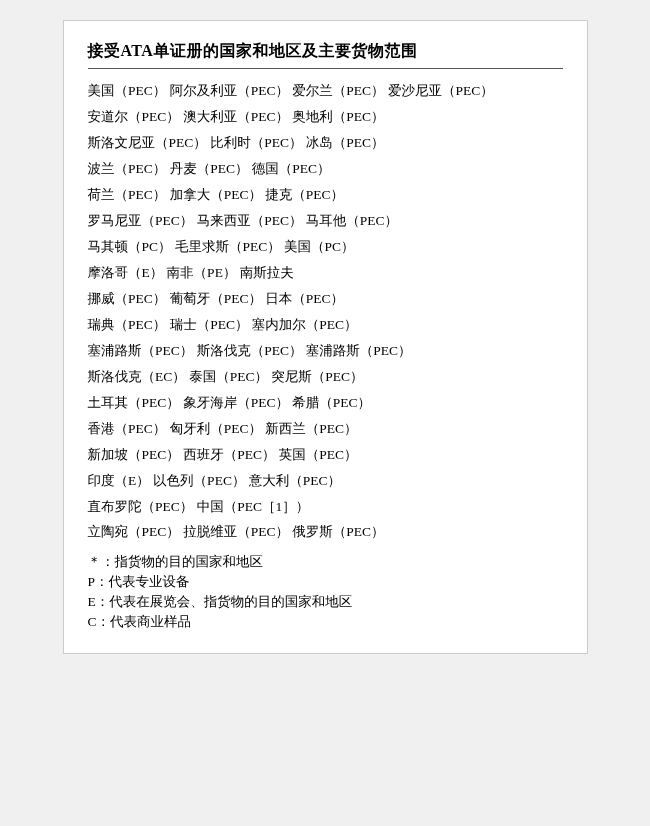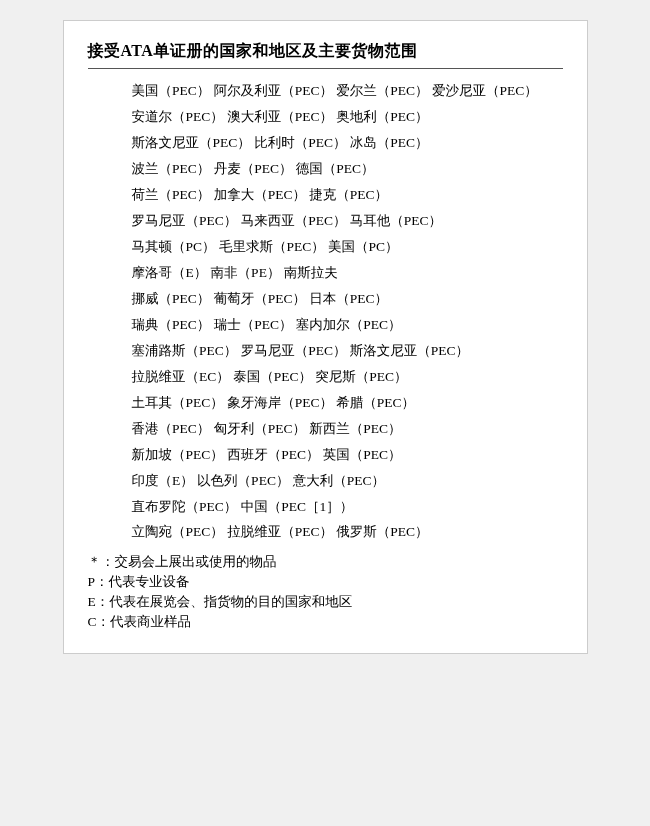--- a/index.html
+++ b/index.html
@@ -35,21 +35,20 @@
       border-top: 1.5px solid #555;
       margin-bottom: 10px;
     }
     .content {
       font-size: 13.5px;
       color: #000;
       line-height: 1.85;
     }
     .content p {
       margin-bottom: 1px;
-      margin-left: 44px;
     }
     .legend {
       margin-top: 8px;
     }
     .legend p {
       margin-bottom: 2px;
       font-size: 13.5px;
       color: #000;
     }
   </style>
@@ -63,28 +62,28 @@
       <p>美国（PEC） 阿尔及利亚（PEC） 爱尔兰（PEC） 爱沙尼亚（PEC）</p>
       <p>安道尔（PEC） 澳大利亚（PEC） 奥地利（PEC）</p>
       <p>斯洛文尼亚（PEC） 比利时（PEC） 冰岛（PEC）</p>
       <p>波兰（PEC） 丹麦（PEC） 德国（PEC）</p>
       <p>荷兰（PEC） 加拿大（PEC） 捷克（PEC）</p>
       <p>罗马尼亚（PEC） 马来西亚（PEC） 马耳他（PEC）</p>
       <p>马其顿（PC） 毛里求斯（PEC） 美国（PC）</p>
       <p>摩洛哥（E） 南非（PE） 南斯拉夫</p>
       <p>挪威（PEC） 葡萄牙（PEC） 日本（PEC）</p>
       <p>瑞典（PEC） 瑞士（PEC） 塞内加尔（PEC）</p>
-      <p>塞浦路斯（PEC） 罗马尼亚（PEC） 斯洛文尼亚（PEC）</p>
-      <p>拉脱维亚（EC） 泰国（PEC） 突尼斯（PEC）</p>
+      <p>塞浦路斯（PEC） 斯洛伐克（PEC） 塞浦路斯（PEC）</p>
+      <p>斯洛伐克（EC） 泰国（PEC） 突尼斯（PEC）</p>
       <p>土耳其（PEC） 象牙海岸（PEC） 希腊（PEC）</p>
       <p>香港（PEC） 匈牙利（PEC） 新西兰（PEC）</p>
       <p>新加坡（PEC） 西班牙（PEC） 英国（PEC）</p>
       <p>印度（E） 以色列（PEC） 意大利（PEC）</p>
       <p>直布罗陀（PEC） 中国（PEC［1］）</p>
       <p>立陶宛（PEC） 拉脱维亚（PEC） 俄罗斯（PEC）</p>
     </div>
   <div class="legend" id="legend-rows">
-      <p>＊：交易会上展出或使用的物品</p>
+      <p>＊：指货物的目的国家和地区</p>
       <p>P：代表专业设备</p>
       <p>E：代表在展览会、指货物的目的国家和地区</p>
       <p>C：代表商业样品</p>
     </div>
 </div>
 
 </body></html>

